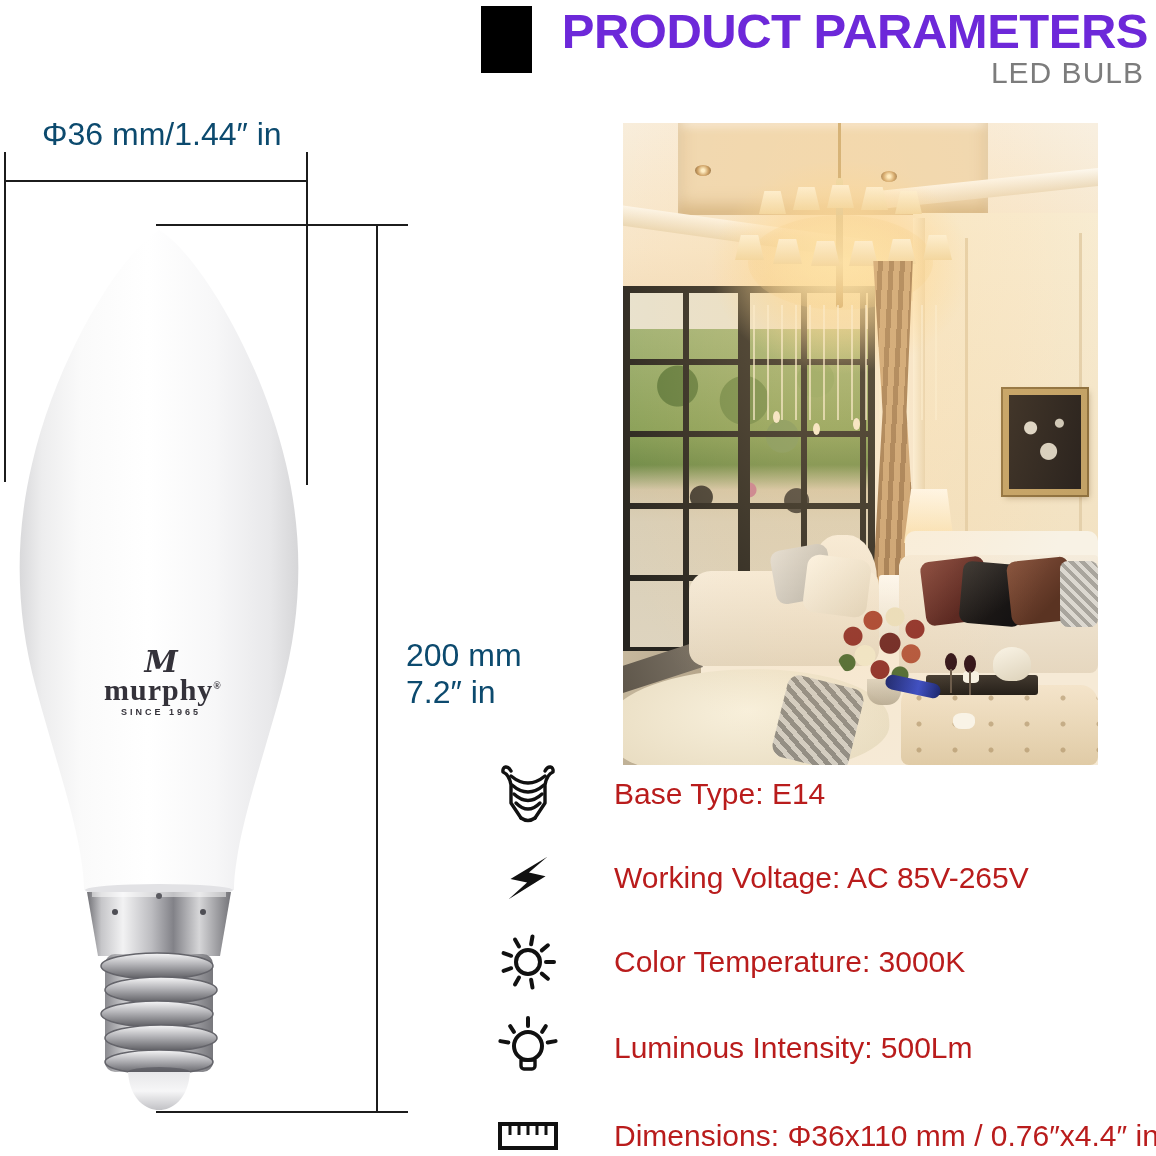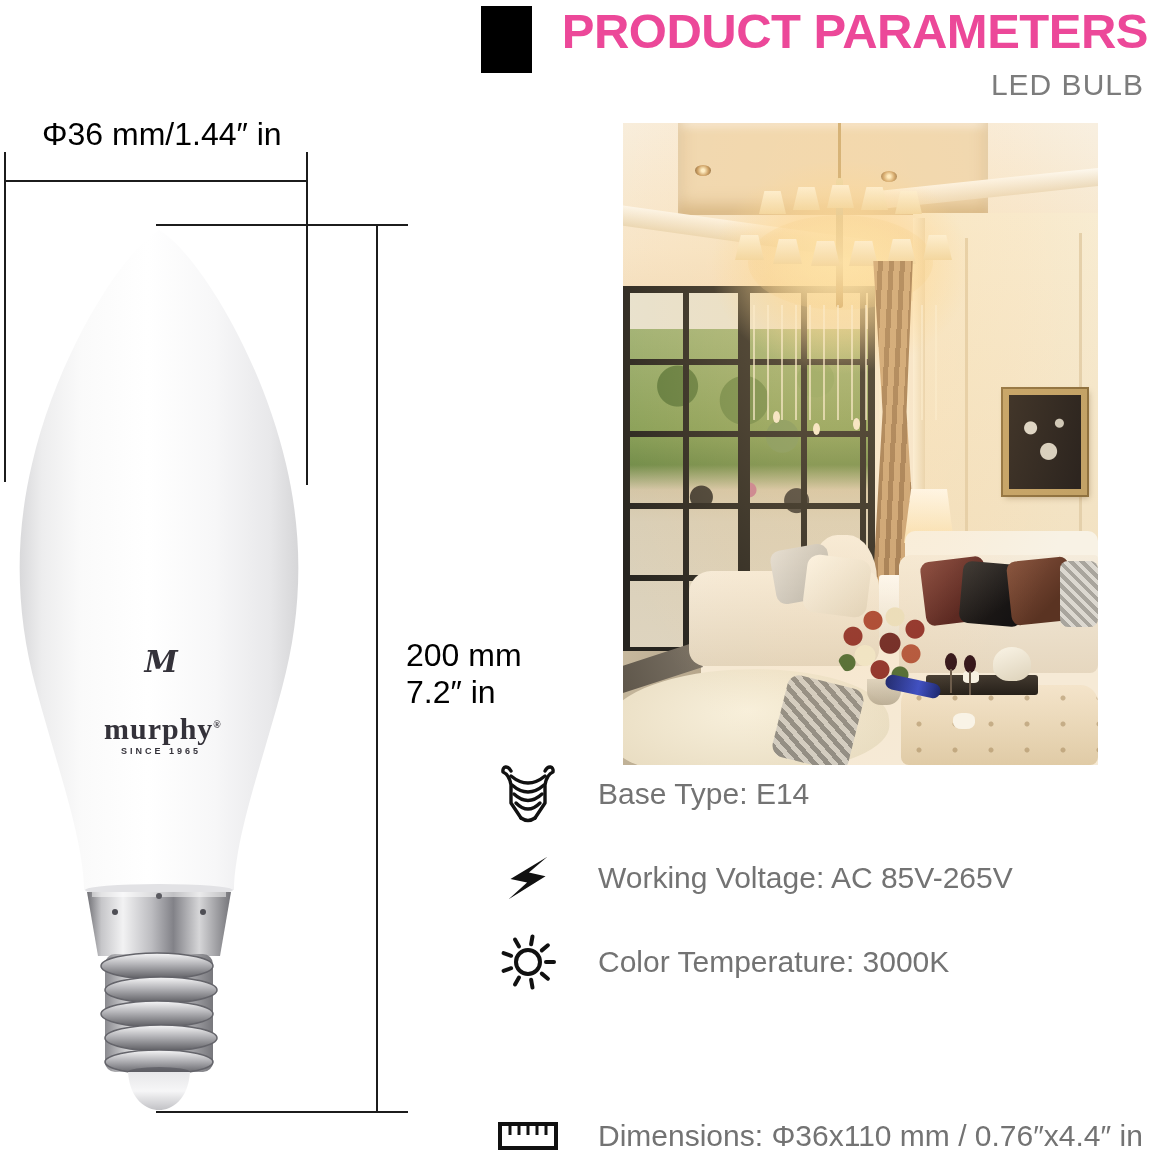--- a/index.html
+++ b/index.html
@@ -1,39 +1,39 @@
 <!DOCTYPE html>
 <html><head>
 <meta charset="utf-8">
 <style>
   html,body{margin:0;padding:0;background:#ffffff;}
   .canvas{position:relative;width:1156px;height:1156px;background:#ffffff;overflow:hidden;
           font-family:"Liberation Sans",sans-serif;}
   .line{position:absolute;background:#1c1c1c;}
   .hdr-square{position:absolute;left:481px;top:6px;width:51px;height:67px;background:#000;}
-  .hdr-title{position:absolute;right:8px;top:3px;font-size:49px;font-weight:bold;color:#ec4899;
+  .hdr-title{position:absolute;right:8px;top:3px;font-size:49px;font-weight:bold;color:#6d28d9;
              letter-spacing:-0.5px;white-space:nowrap;}
-  .hdr-sub{position:absolute;right:12px;top:68px;font-size:30px;color:#7c7c7c;letter-spacing:1px;white-space:nowrap;}
-  .dim-label{position:absolute;color:#000000;font-size:32px;white-space:nowrap;}
+  .hdr-sub{position:absolute;right:12px;top:56px;font-size:30px;color:#7c7c7c;letter-spacing:1px;white-space:nowrap;}
+  .dim-label{position:absolute;color:#0c4a6e;font-size:32px;white-space:nowrap;}
   .hgt div{line-height:37px;}
   .bulb-svg{position:absolute;left:8px;top:224px;}
   .logo{position:absolute;left:104px;top:648px;width:114px;text-align:center;color:#34323a;}
   .logo-m{font-family:"DejaVu Serif",serif;font-style:italic;font-weight:bold;font-size:30px;line-height:0.9;}
-  .logo-brand{font-family:"Liberation Serif",serif;font-weight:bold;font-size:30px;line-height:1.0;letter-spacing:1px;margin-top:39px;}
+  .logo-brand{font-family:"Liberation Serif",serif;font-weight:bold;font-size:30px;line-height:1.0;letter-spacing:1px;}
   .logo-brand sup{font-size:10px;}
   .logo-since{font-size:9px;font-weight:bold;letter-spacing:3px;margin-top:2px;}
   .photo{position:absolute;left:623px;top:123px;width:475px;height:642px;overflow:hidden;background:#f6ead6;}
   .ph{position:absolute;}
   .chshade{position:absolute;clip-path:polygon(20% 0,80% 0,100% 100%,0 100%);
            background:linear-gradient(180deg,#fdf4dc,#f1d7a2);box-shadow:0 0 14px 4px rgba(255,224,160,.8);}
   .clight{position:absolute;width:16px;height:11px;border-radius:50%;
           background:radial-gradient(circle,#fff2cc 15%,#c79a5f 55%,#7c5c36 90%);}
   .spec-row{position:absolute;left:490px;height:60px;display:flex;align-items:center;}
   .spec-icon{width:76px;display:flex;justify-content:center;align-items:center;}
-  .spec-text{margin-left:32px;font-size:30px;color:#737373;white-space:nowrap;}
+  .spec-text{margin-left:48px;font-size:30px;color:#b91c1c;white-space:nowrap;}
 </style>
 </head>
 <body>
 
 <div class="canvas">
 
   <div class="hdr-square"></div>
   <div class="hdr-title">PRODUCT PARAMETERS</div>
   <div class="hdr-sub">LED BULB</div>
 
@@ -225,20 +225,34 @@
         <line x1="15.1" y1="38.2" x2="7.6" y2="40.9"></line>
           <line x1="15.1" y1="25.8" x2="7.6" y2="23.1"></line>
         <line x1="23" y1="16.4" x2="19" y2="9.5"></line>
           <line x1="35.1" y1="14.3" x2="36.5" y2="6.4"></line>
         <line x1="45.8" y1="20.4" x2="51.9" y2="15.3"></line>
       </svg>
     </div>
     <div class="spec-text">Color Temperature: 3000K</div>
   </div>
 
+  <div class="spec-row" style="top:1018px;">
+    <div class="spec-icon">
+      <svg width="64" height="64" viewBox="0 0 64 64" fill="none" stroke="#111" stroke-width="4" stroke-linecap="round" stroke-linejoin="round">
+        <circle cx="32" cy="30" r="14"></circle>
+        <path d="M25 44 h14 v6 a3 3 0 0 1 -3 3 h-8 a3 3 0 0 1 -3 -3 z" stroke-width="3.4"></path>
+        <line x1="32" y1="10" x2="32" y2="2"></line>
+          <line x1="46.1" y1="15.9" x2="49.8" y2="10.2"></line>
+        <line x1="17.9" y1="15.9" x2="14.2" y2="10.2"></line>
+          <line x1="51.7" y1="26.5" x2="59.6" y2="25.1"></line>
+        <line x1="12.3" y1="26.5" x2="4.4" y2="25.1"></line>
+      </svg>
+    </div>
+    <div class="spec-text">Luminous Intensity: 500Lm</div>
+  </div>
 
   <div class="spec-row" style="top:1106px;">
     <div class="spec-icon">
       <svg width="62" height="32" viewBox="0 0 62 32" fill="none" stroke="#111" stroke-width="4">
         <rect x="3" y="4" width="56" height="24"></rect>
         <line x1="13" y1="4" x2="13" y2="15" stroke-width="3"></line>
           <line x1="22" y1="4" x2="22" y2="15" stroke-width="3"></line>
         <line x1="31" y1="4" x2="31" y2="15" stroke-width="3"></line>
           <line x1="40" y1="4" x2="40" y2="15" stroke-width="3"></line>
         <line x1="49" y1="4" x2="49" y2="15" stroke-width="3"></line>

